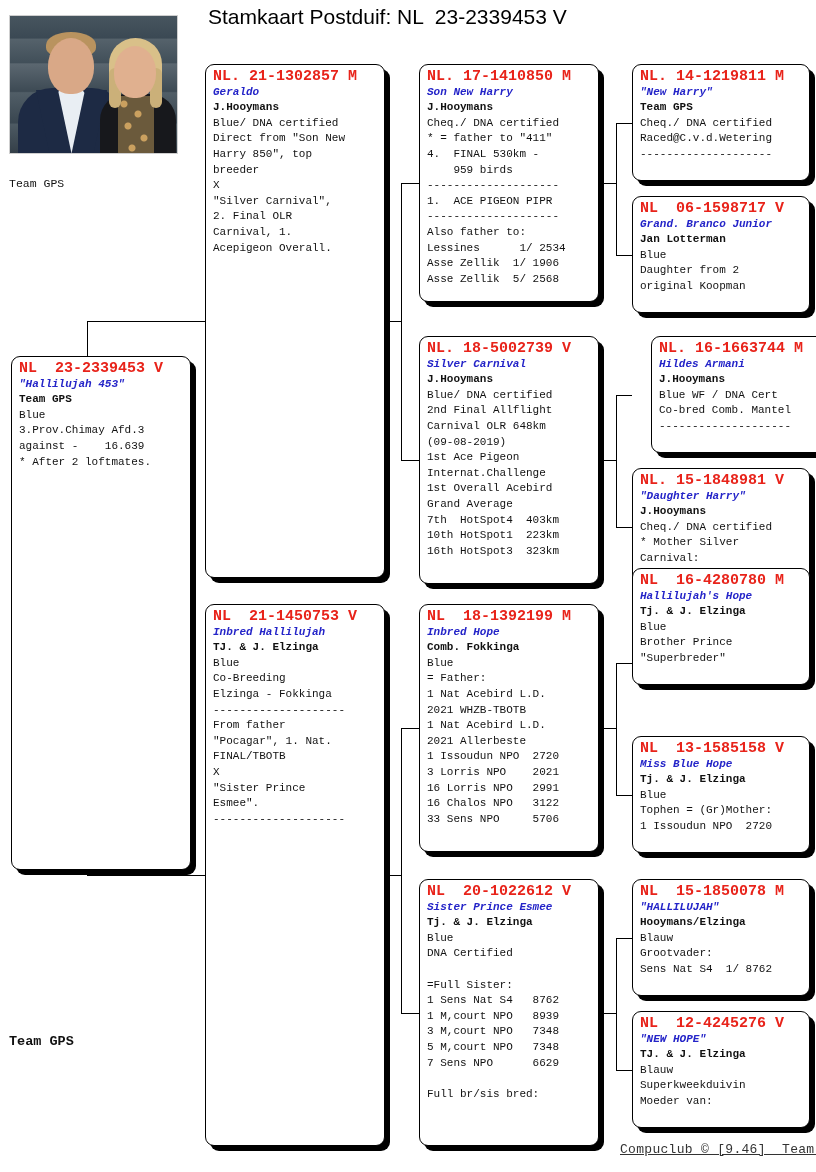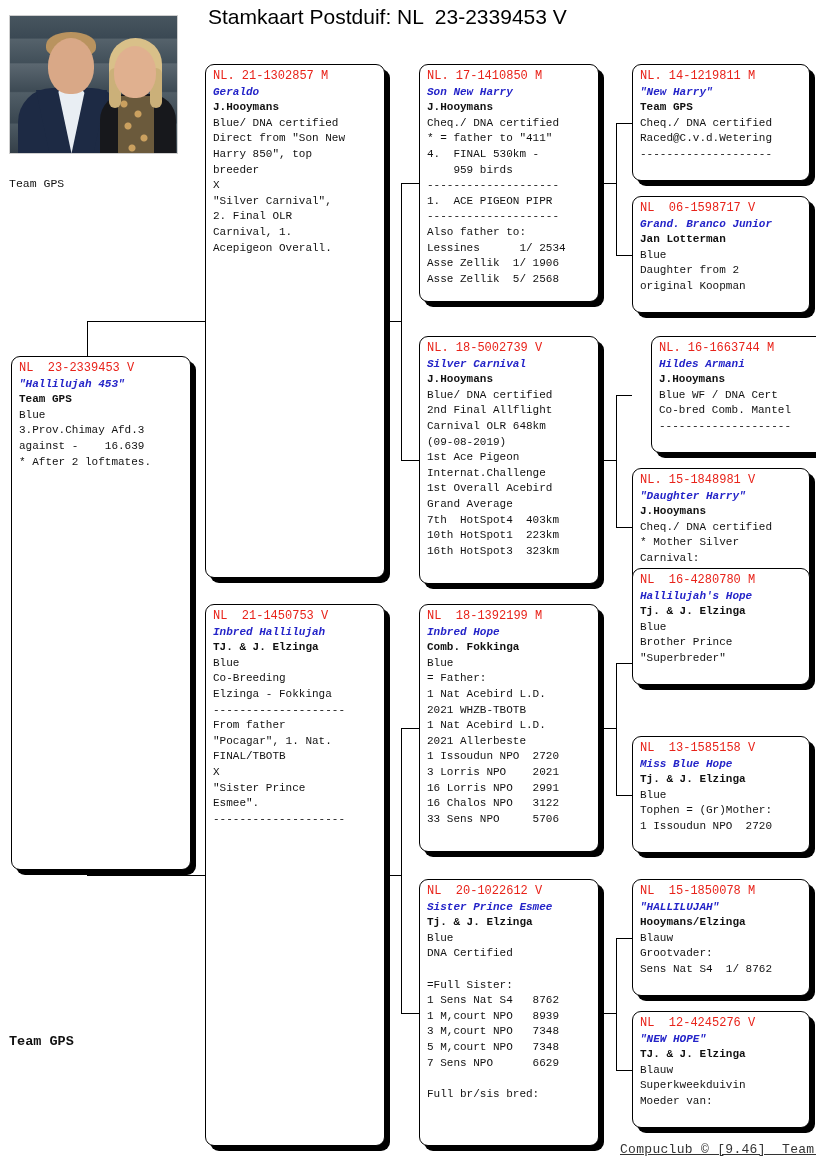--- a/index.html
+++ b/index.html
@@ -64,21 +64,21 @@
   }
 
   
   .pbox{
     position:absolute;box-sizing:border-box;
     background:#fff;border:1px solid #000;border-radius:9px;
     box-shadow:5px 5px 0 #000;
     padding:4px 0 4px 7px;
     overflow:hidden;
   }
-  .pbox .ring{color:#e8231a;font-weight:normal;font-size:12px;line-height:15.6px;white-space:pre;}
+  .pbox .ring{color:#e8231a;font-weight:bold;font-size:15px;line-height:15.6px;white-space:pre;}
   .pbox .pname{color:#2424c8;font-weight:bold;font-style:italic;font-size:11px;line-height:15.6px;white-space:pre;}
   .pbox .ln{color:#111;font-size:11px;line-height:15.6px;white-space:pre;}
   .pbox .ln.b{font-weight:bold;}
 
   
   .hline{position:absolute;height:1px;background:#000;}
   .vline{position:absolute;width:1px;background:#000;}
 </style>
 </head>
 <body>

